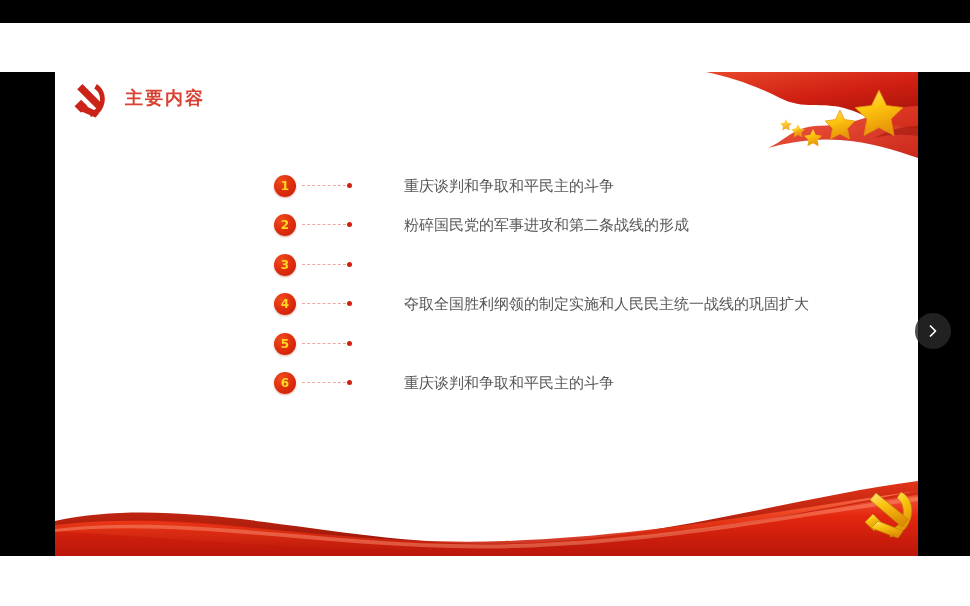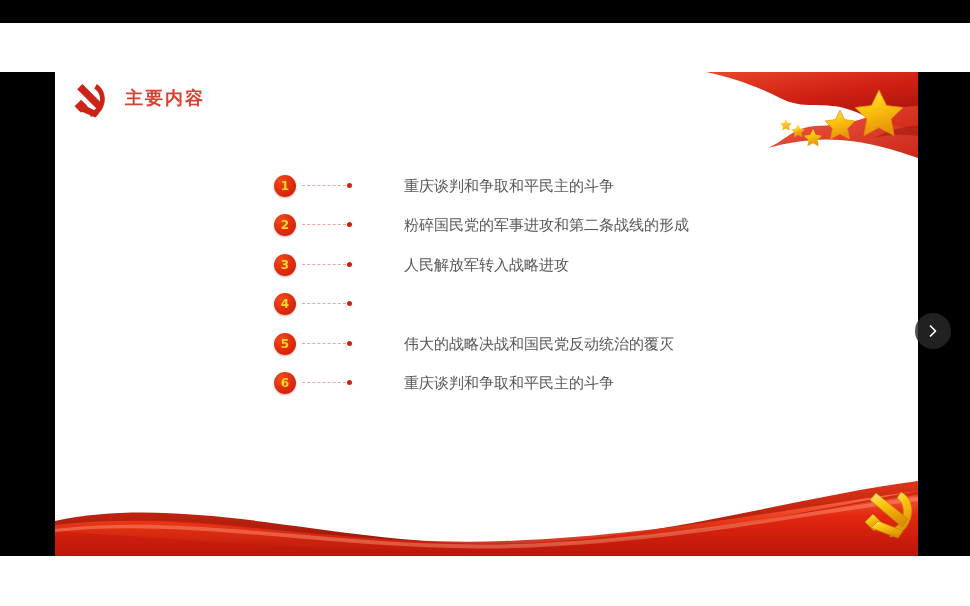--- a/index.html
+++ b/index.html
@@ -145,32 +145,31 @@
         <div class="list-row">
           <div class="badge">2</div>
           <div class="connector"></div>
           <div class="connector-dot"></div>
           <div class="row-text">粉碎国民党的军事进攻和第二条战线的形成</div>
         </div>
         <div class="list-row">
           <div class="badge">3</div>
           <div class="connector"></div>
           <div class="connector-dot"></div>
-          <div class="row-text">人民解放军转入战略进攻</div>
         </div>
         <div class="list-row">
           <div class="badge">4</div>
           <div class="connector"></div>
           <div class="connector-dot"></div>
+          <div class="row-text">夺取全国胜利纲领的制定实施和人民民主统一战线的巩固扩大</div>
         </div>
         <div class="list-row">
           <div class="badge">5</div>
           <div class="connector"></div>
           <div class="connector-dot"></div>
-          <div class="row-text">伟大的战略决战和国民党反动统治的覆灭</div>
         </div>
         <div class="list-row">
           <div class="badge">6</div>
           <div class="connector"></div>
           <div class="connector-dot"></div>
           <div class="row-text">重庆谈判和争取和平民主的斗争</div>
         </div>
       </div>
 
     <svg class="wave-bottom" viewBox="0 0 863 105" preserveAspectRatio="none">

